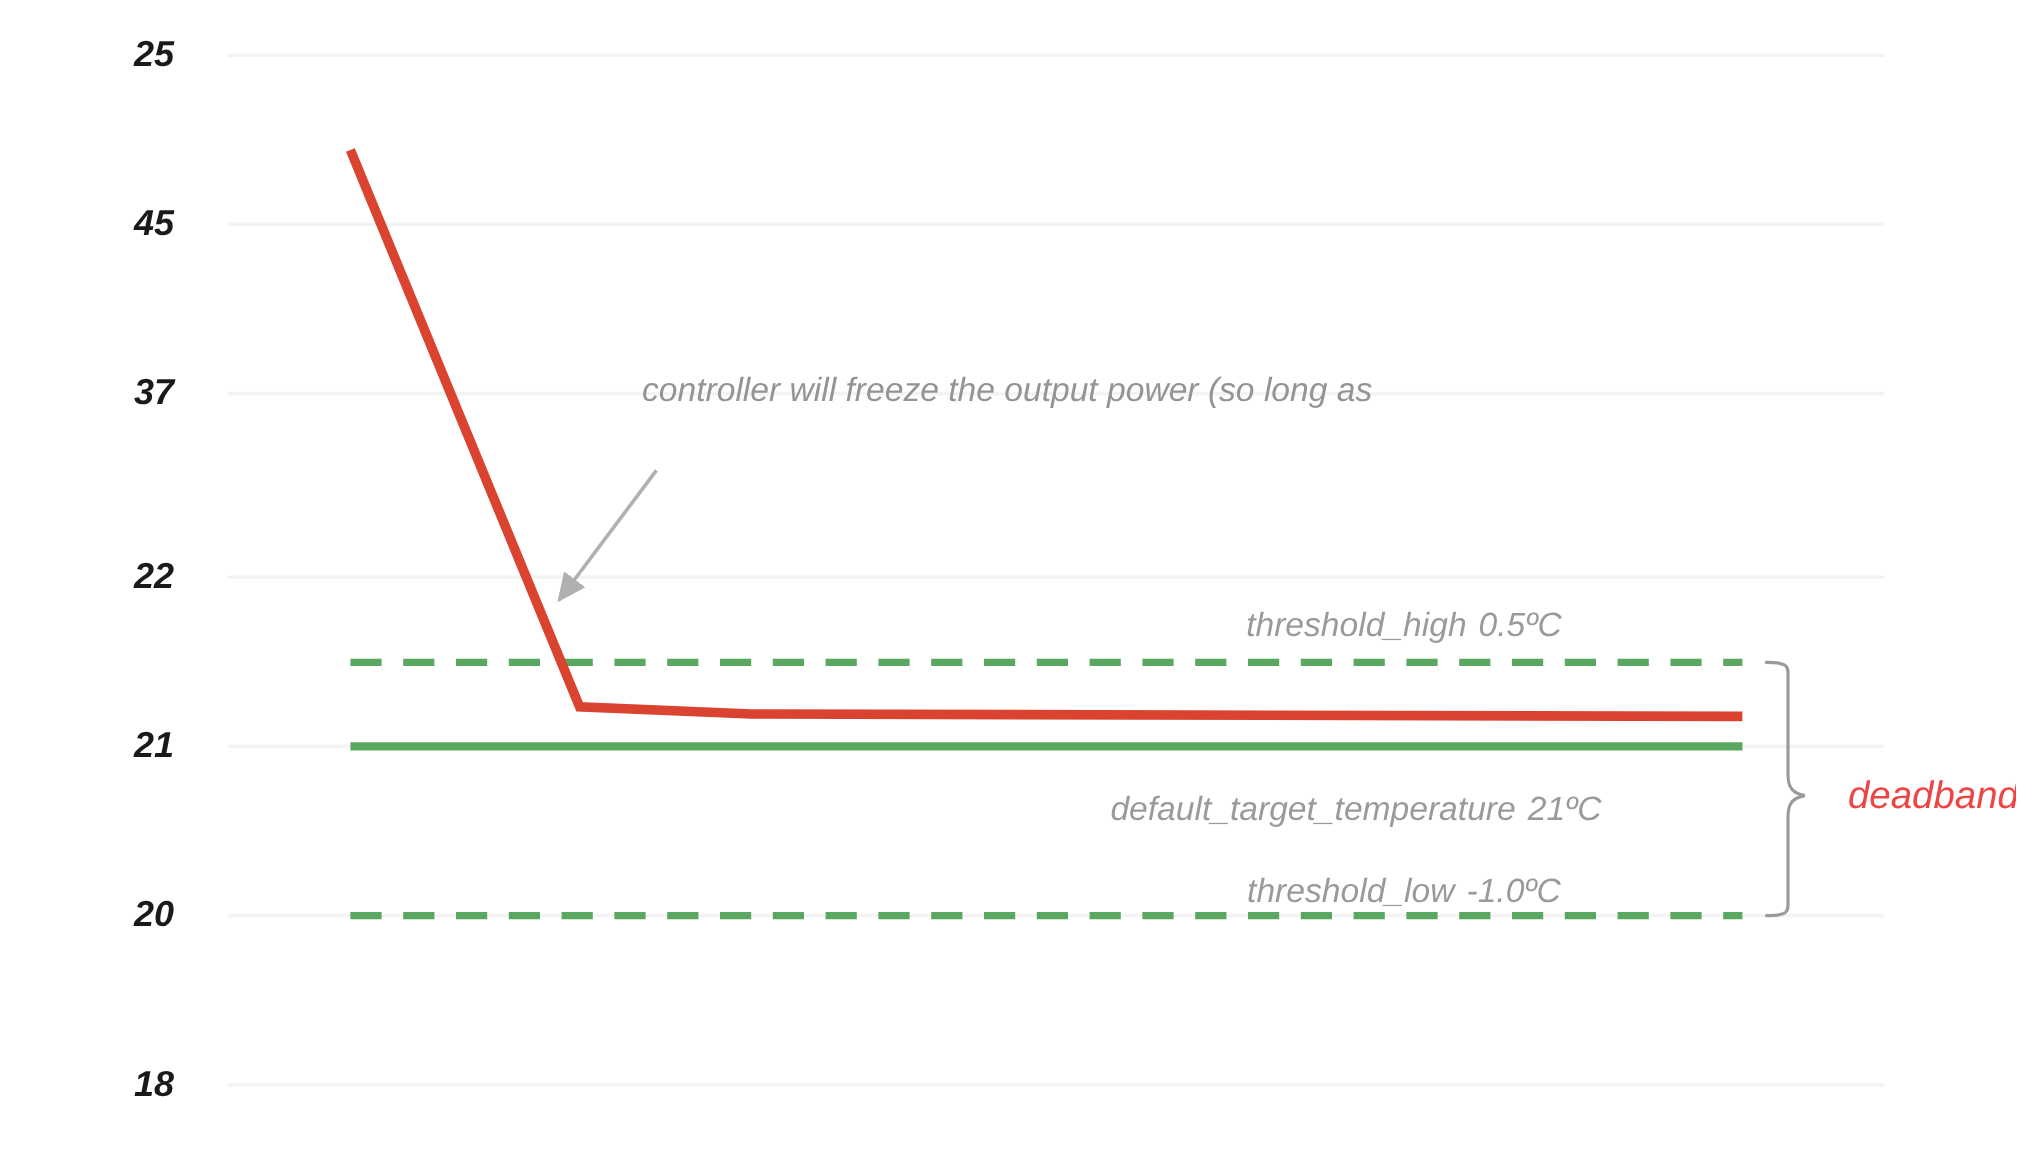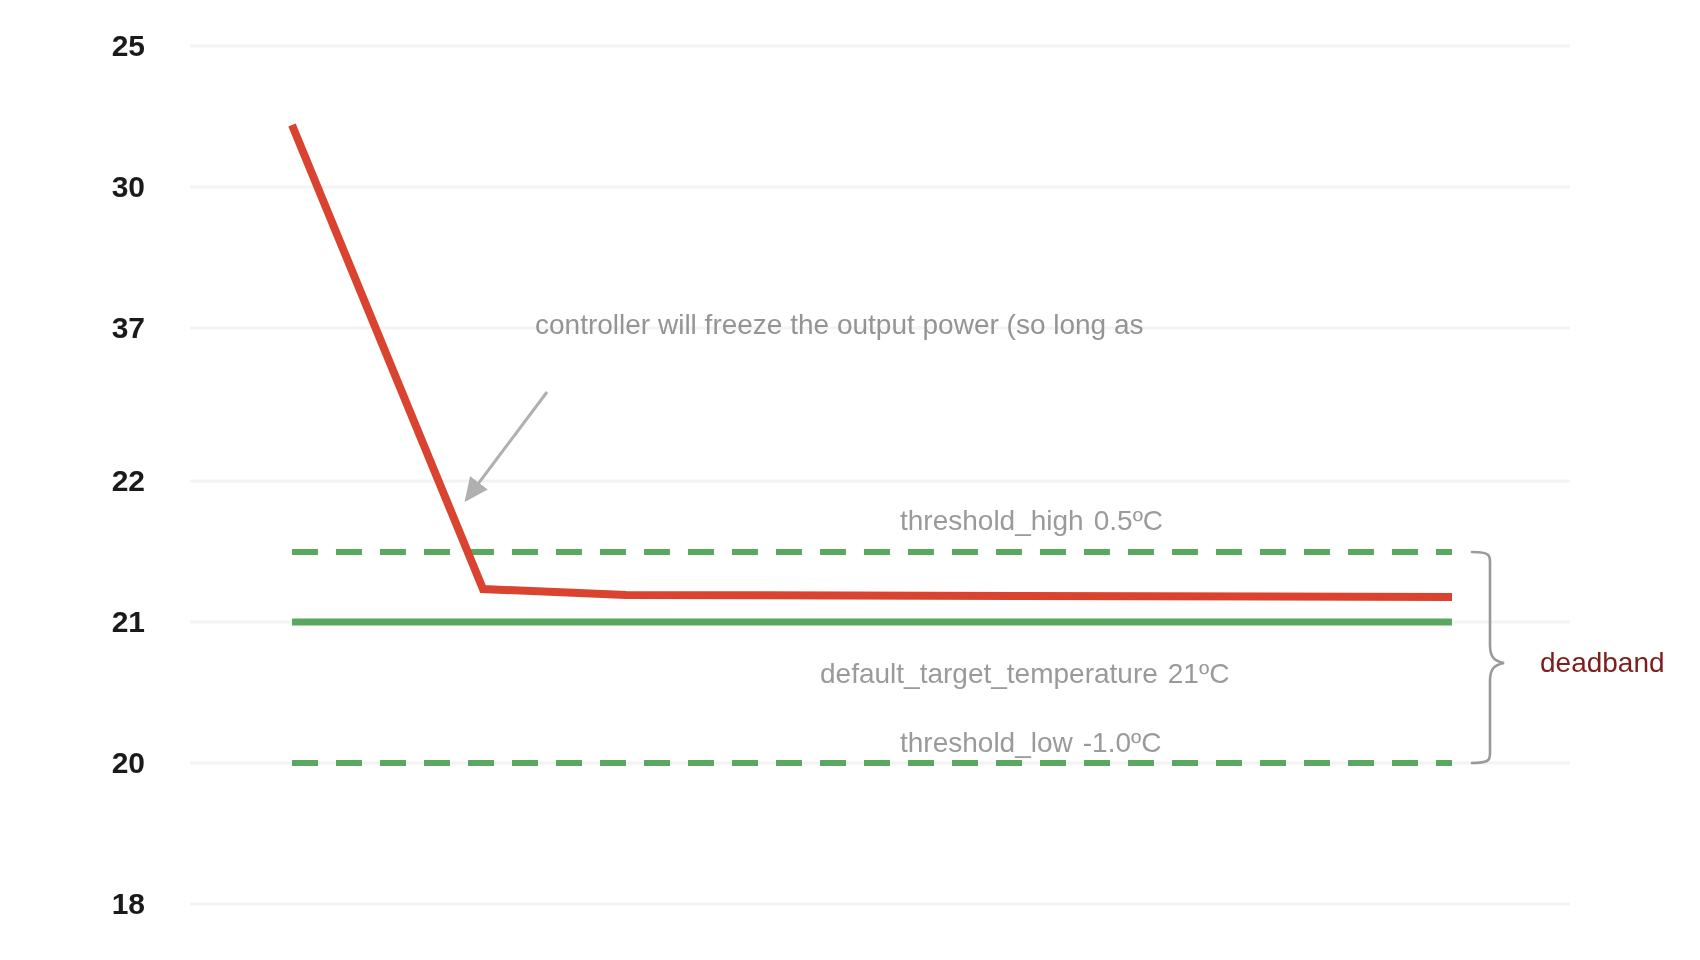--- a/index.html
+++ b/index.html
@@ -10,20 +10,21 @@
   body {
     font-family: "Liberation Sans", sans-serif;
     -webkit-font-smoothing: antialiased;
   }
   #canvas {
     position: relative;
     width: 1680px;
     height: 960px;
     background: #ffffff;
     overflow: hidden;
+    font-style: italic;
   }
   .y-tick-label {
     position: absolute;
     right: 0;
     width: 70px;
     text-align: right;
     font-size: 30px;
     font-weight: bold;
     color: #1a1a1a;
     transform: translateY(-50%);
@@ -61,46 +62,46 @@
     font-size: 28px;
     line-height: 1.26;
     color: #949494;
     white-space: pre-line;
   }
   .side-label {
     position: absolute;
     font-size: 28px;
     color: #9a9a9a;
     white-space: nowrap;
-    text-align: left;
+    text-align: center;
     transform: translateY(-50%);
   }
   .side-label .val { margin-left: 10px; }
   .deadband-label {
     position: absolute;
     left: 1540px;
     top: 663px;
-    font-size: 28px;
-    color: #7f1d1d;
+    font-size: 32px;
+    color: #ef4444;
     white-space: nowrap;
     transform: translateY(-50%);
   }
 </style>
 </head>
 <body>
 
 <div id="canvas">
 
   <div class="y-tick-wrap" style="top:46px">
     <div class="y-tick-label">25</div>
   </div>
   <div class="gridline" style="top:46px"></div>
 
   <div class="y-tick-wrap" style="top:187px">
-    <div class="y-tick-label">30</div>
+    <div class="y-tick-label">45</div>
   </div>
   <div class="gridline" style="top:187px"></div>
 
   <div class="y-tick-wrap" style="top:328px">
     <div class="y-tick-label">37</div>
   </div>
   <div class="gridline" style="top:328px"></div>
 
   <div class="y-tick-wrap" style="top:481px">
     <div class="y-tick-label">22</div>

